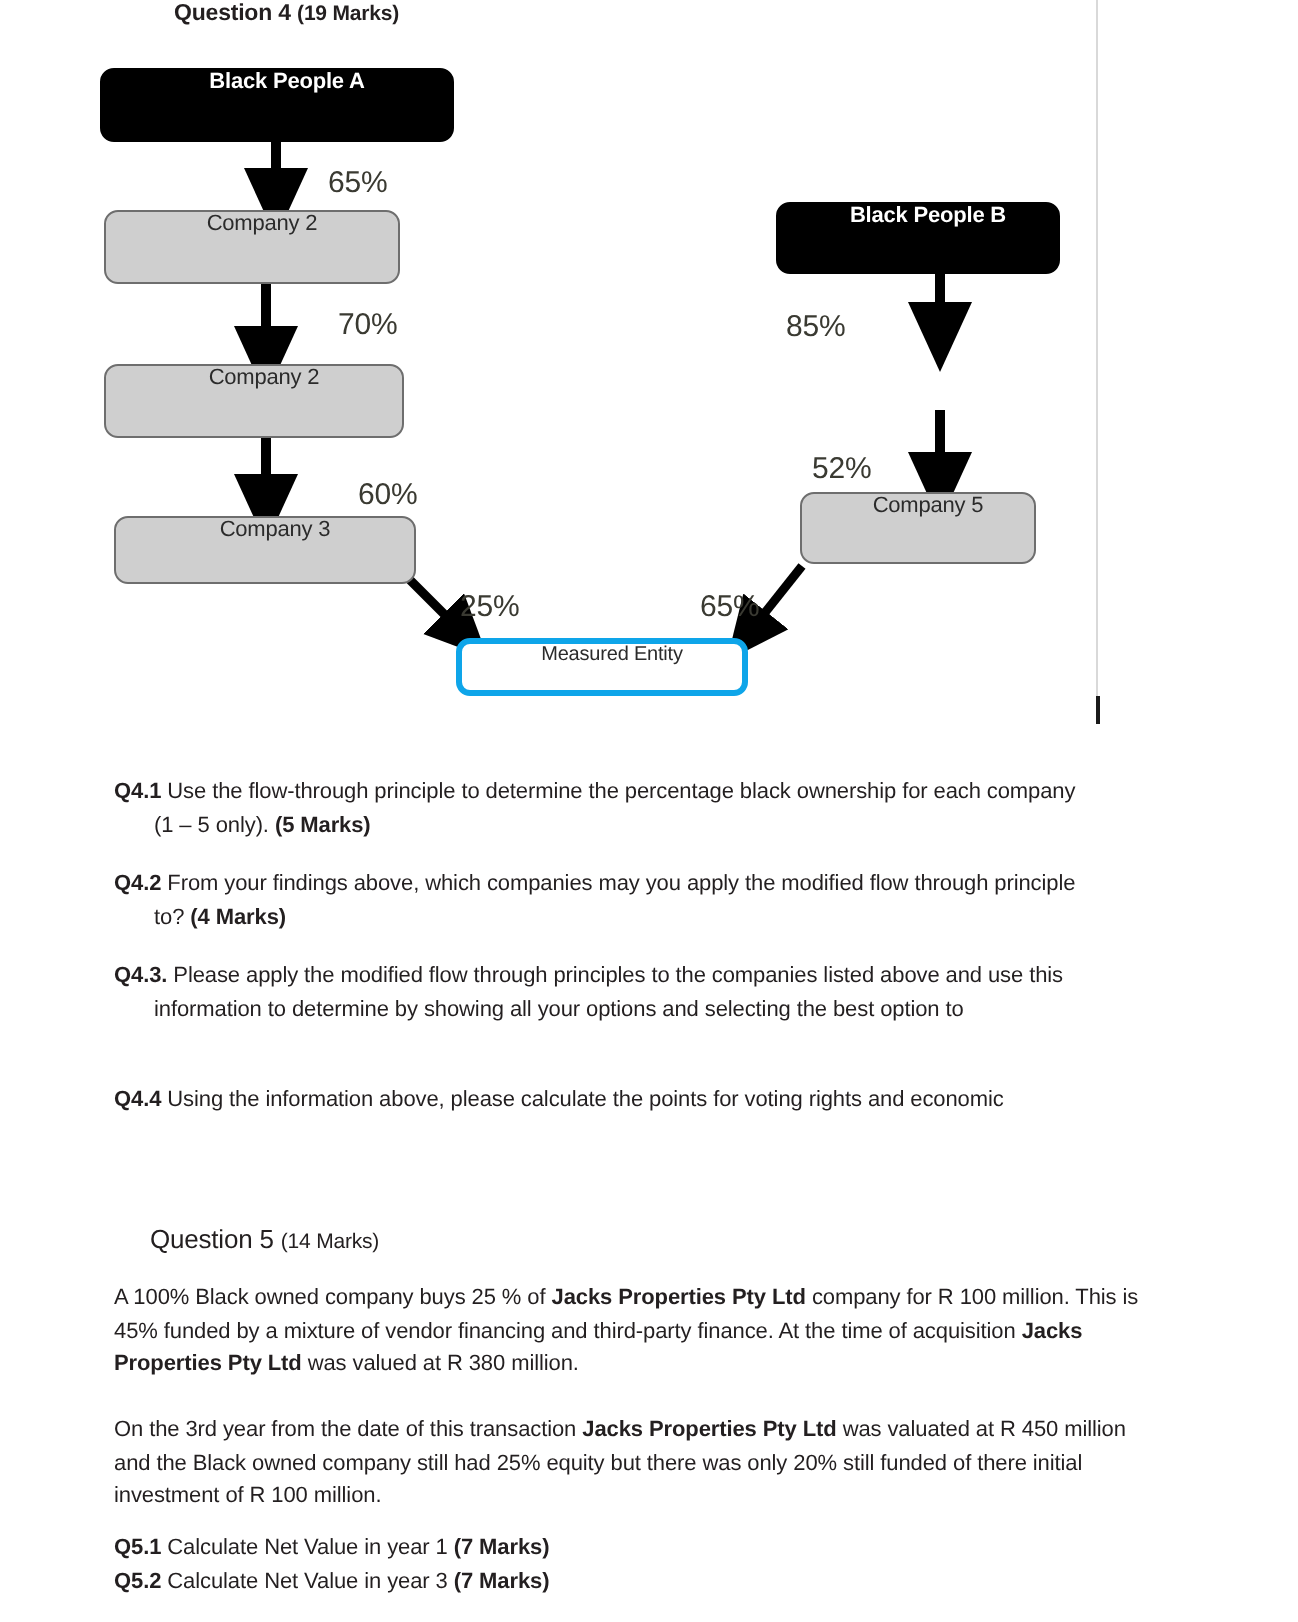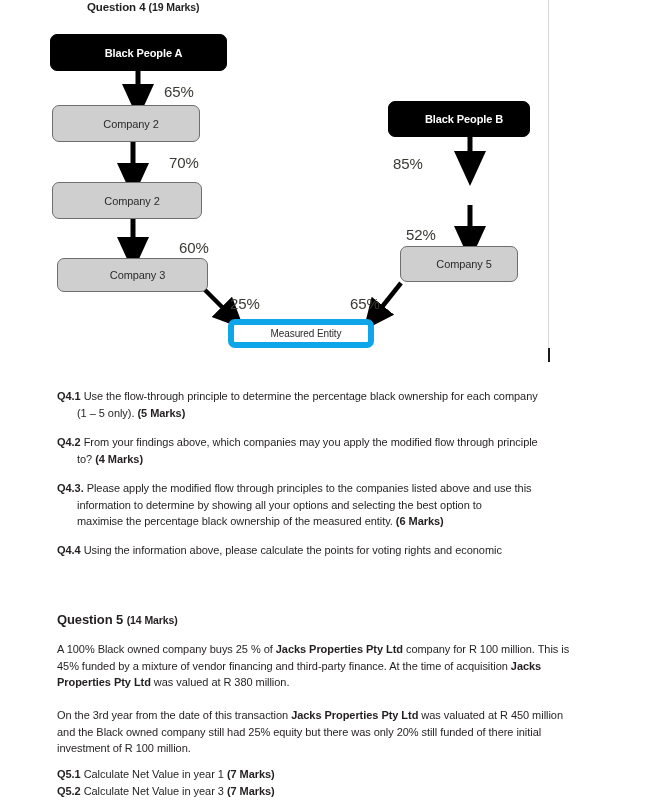--- a/index.html
+++ b/index.html
@@ -44,41 +44,41 @@
     position: absolute;
     left: 0;
     top: 0;
   }
 
   .node {
     position: absolute;
     box-sizing: border-box;
     border-radius: 7px;
     display: flex;
-    align-items: center;
+    align-items: flex-start;
     justify-content: center;
     font-size: 11px;
     letter-spacing: -0.1px;
     padding-left: 10px;
   }
   .node.dark {
     background: #000000;
     color: #ffffff;
     font-weight: bold;
     border: 1px solid #000000;
   }
   .node.grey {
     background: #cfcfcf;
     color: #2b2b2b;
     border: 1px solid #6e6e6e;
   }
   .node.white {
     background: #ffffff;
     color: #2b2b2b;
-    border: 6px solid #0ea5e9;
+    border: 3px solid #0ea5e9;
     font-size: 10px;
   }
 
   .pct {
     position: absolute;
     font-size: 15px;
     color: #3a3a32;
     letter-spacing: -0.1px;
     white-space: nowrap;
   }
@@ -106,24 +106,24 @@
     font-size: 11px;
     line-height: 16.5px;
     letter-spacing: -0.05px;
     color: #231f20;
   }
   .qblock b { font-weight: bold; }
   .indent { display: block; padding-left: 20px; }
 
   .q5-heading {
     position: absolute;
-    left: 57px;
+    left: 75px;
     top: 612px;
     font-size: 13px;
-    font-weight: bold;
+    font-weight: normal;
     letter-spacing: -0.1px;
     white-space: nowrap;
   }
   .q5-heading .marks {
     font-size: 10.5px;
   }
 
   .para {
     position: absolute;
     left: 57px;
@@ -224,21 +224,20 @@
 </div>
 
 <div class="qblock" style="left:57px; top:434px; width:530px;">
   <b>Q4.2</b><span> From your findings above, which companies may you apply the modified flow through principle</span>
   <span class="indent"><span>to? </span><b>(4 Marks)</b></span>
 </div>
 
 <div class="qblock" style="left:57px; top:480px; width:530px;">
   <b>Q4.3.</b><span> Please apply the modified flow through principles to the companies listed above and use this</span>
   <span class="indent">information to determine by showing all your options and selecting the best option to</span>
-  <span class="indent"><span>maximise  the percentage black ownership of the measured entity. </span><b>(6 Marks)</b></span>
 </div>
 
 <div class="qblock" style="left:57px; top:542px; width:530px;">
   <b>Q4.4</b><span> Using the information above, please calculate the points for voting rights and economic</span>
 </div>
 
 <div class="q5-heading">
   <span>Question 5</span>
   <span class="marks">(14 Marks)</span>
 </div>

